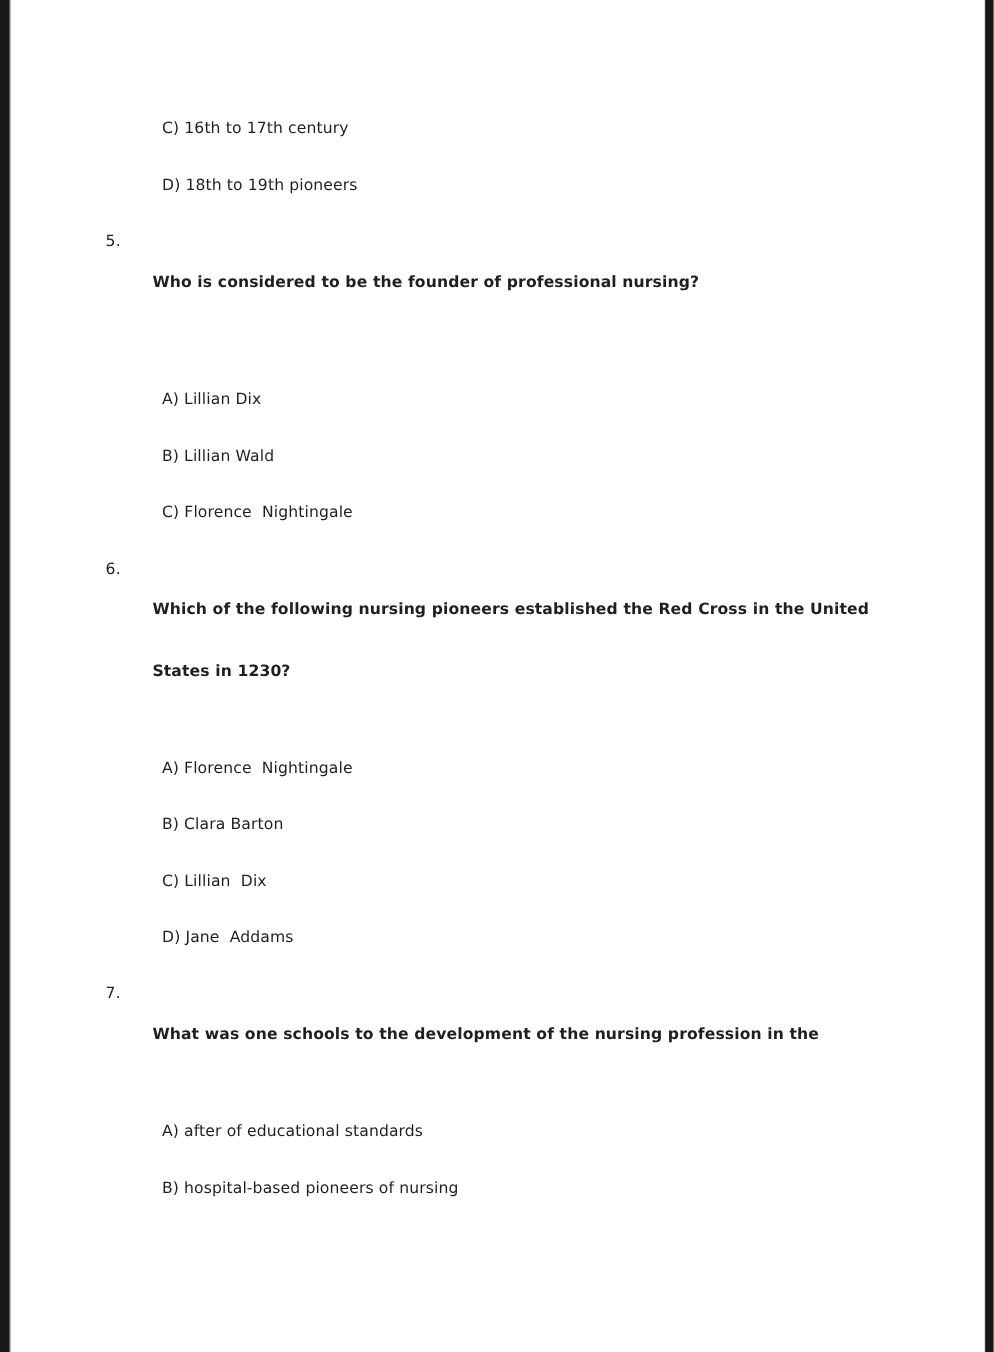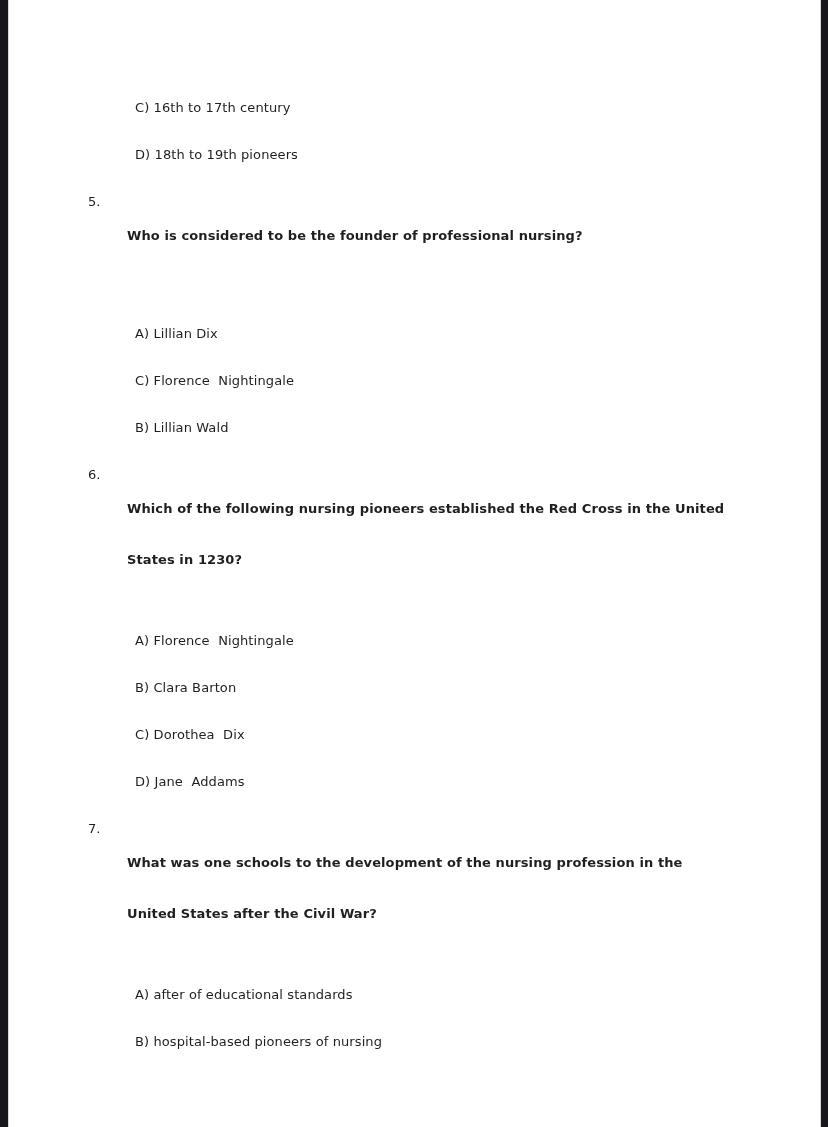--- a/index.html
+++ b/index.html
@@ -59,38 +59,37 @@
   <div class="block option">D) 18th to 19th pioneers</div>
 
   <div class="block question">
     <span class="q-num">5.</span>
     <span class="q-text">
       <span class="q-line">Who is considered to be the founder of professional nursing?</span>
       
     </span>
   </div>
   <div class="block option">A) Lillian Dix</div>
+  <div class="block option">B) Lillian Wald</div>
   <div class="block option">C) Florence  Nightingale</div>
-  <div class="block option">B) Lillian Wald</div>
 
   <div class="block question">
     <span class="q-num">6.</span>
     <span class="q-text">
       <span class="q-line">Which of the following nursing pioneers established the Red Cross in the United</span>
       <span class="q-line">States in 1230?</span>
     </span>
   </div>
   <div class="block option">A) Florence  Nightingale</div>
   <div class="block option">B) Clara Barton</div>
-  <div class="block option">C) Dorothea  Dix</div>
+  <div class="block option">C) Lillian  Dix</div>
   <div class="block option">D) Jane  Addams</div>
 
   <div class="block question">
     <span class="q-num">7.</span>
     <span class="q-text">
       <span class="q-line">What was one schools to the development of the nursing profession in the</span>
-      <span class="q-line">United States after the Civil War?</span>
     </span>
   </div>
   <div class="block option">A) after of educational standards</div>
   <div class="block option">B) hospital-based pioneers of nursing</div>
 
 </div>
 
 </body></html>

